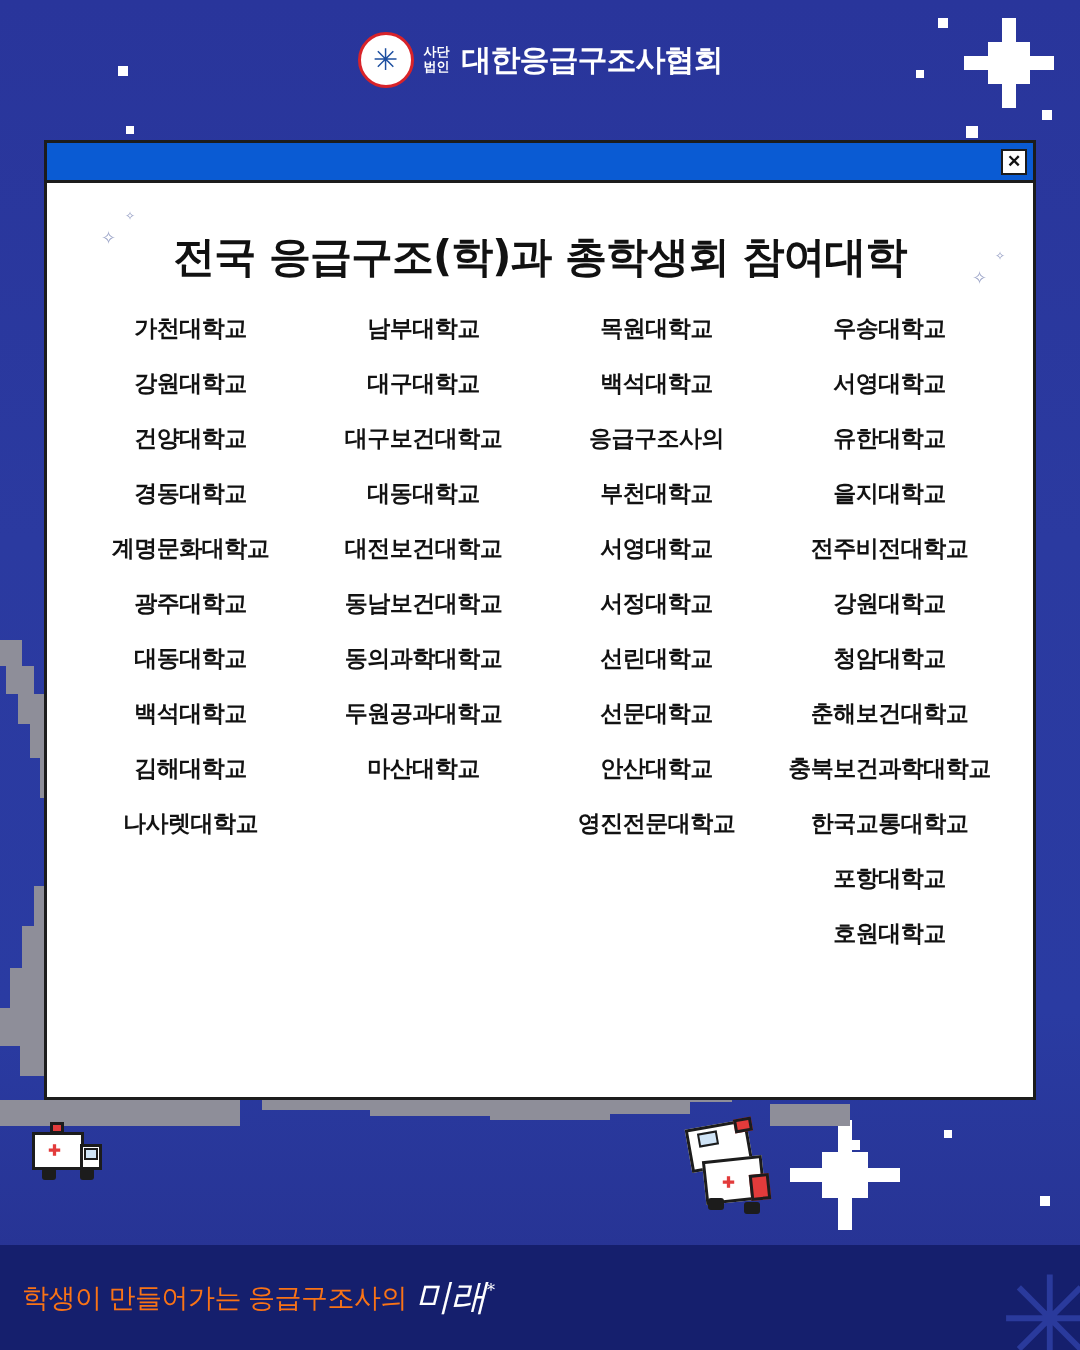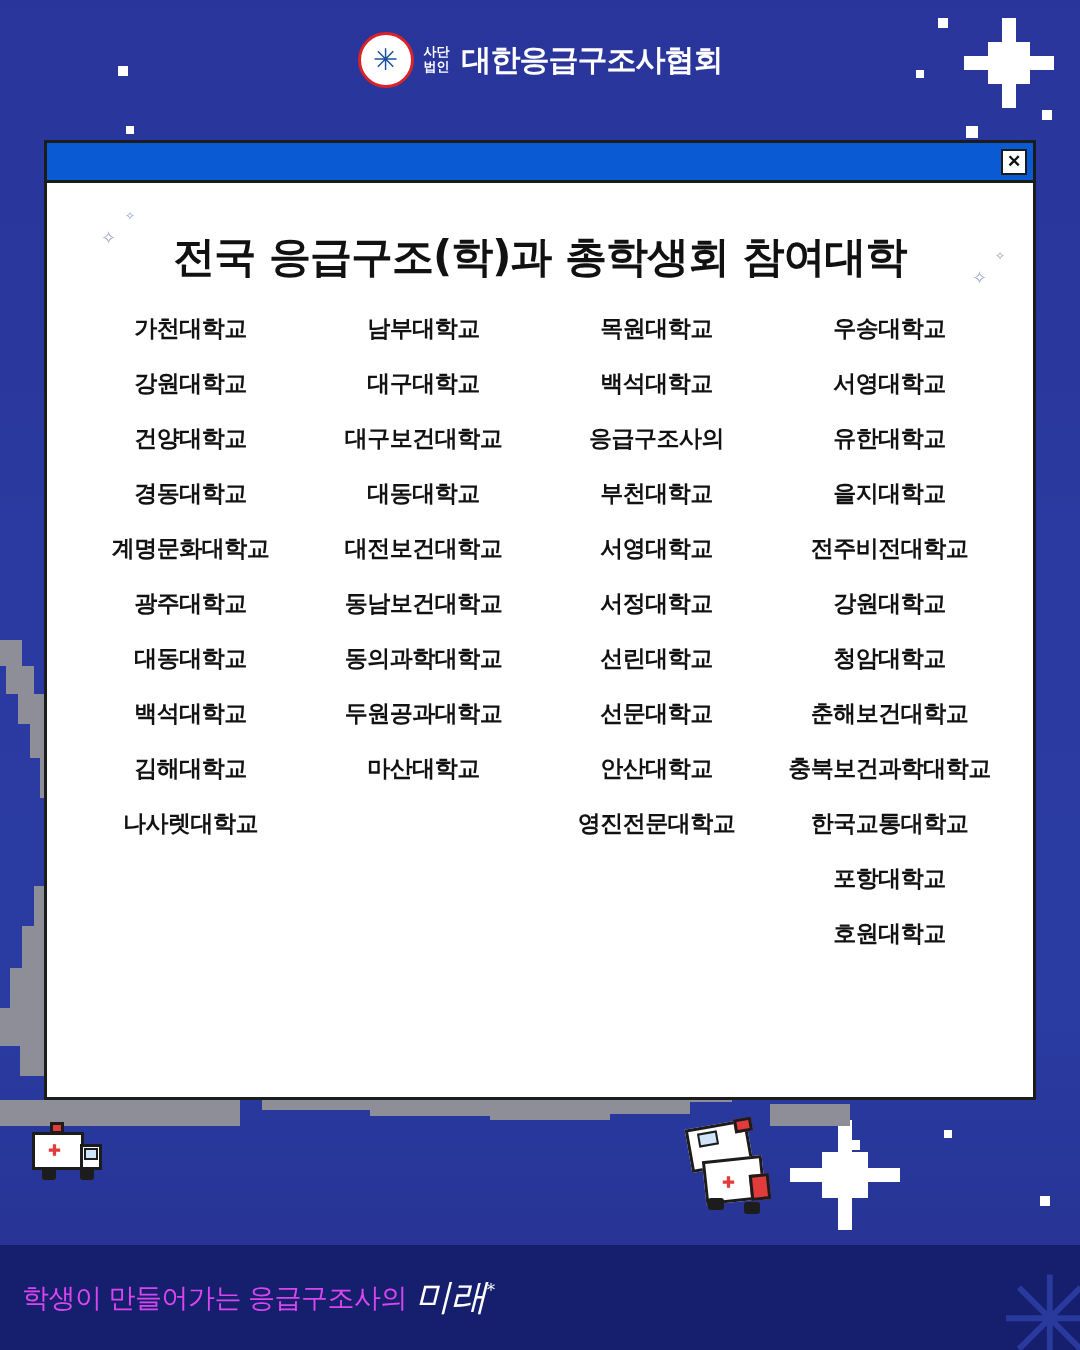--- a/index.html
+++ b/index.html
@@ -214,21 +214,21 @@
     height: 105px;
     background: #151f6d;
     display: flex;
     align-items: center;
     padding-left: 22px;
     box-sizing: border-box;
     overflow: hidden;
   }
   .footer-text {
     font-size: 27px;
-    color: #d946ef;
+    color: #f97316;
     font-weight: 500;
     letter-spacing: -0.5px;
   }
   .footer-script {
     font-size: 36px;
     color: #ffffff;
     font-style: italic;
     font-family: "DejaVu Serif", serif;
     margin-left: 8px;
     position: relative;

